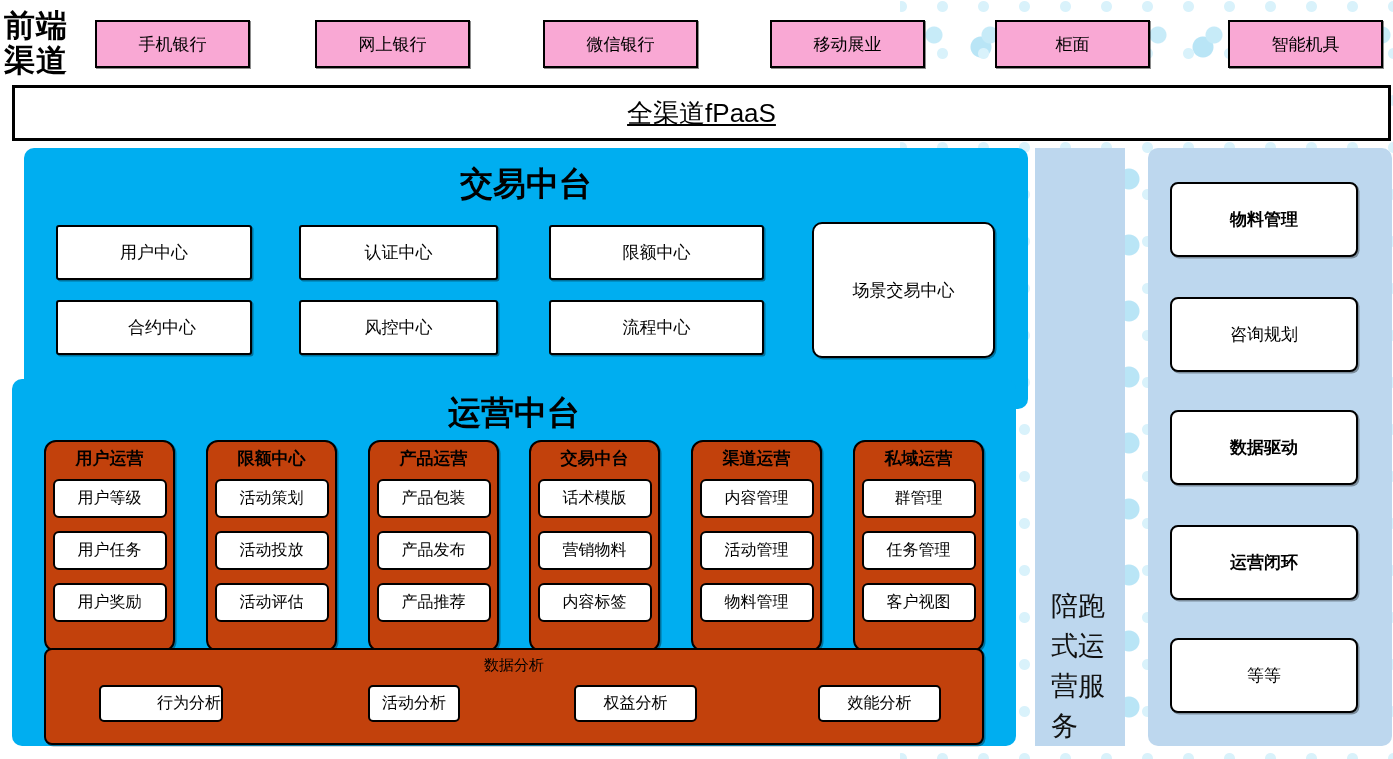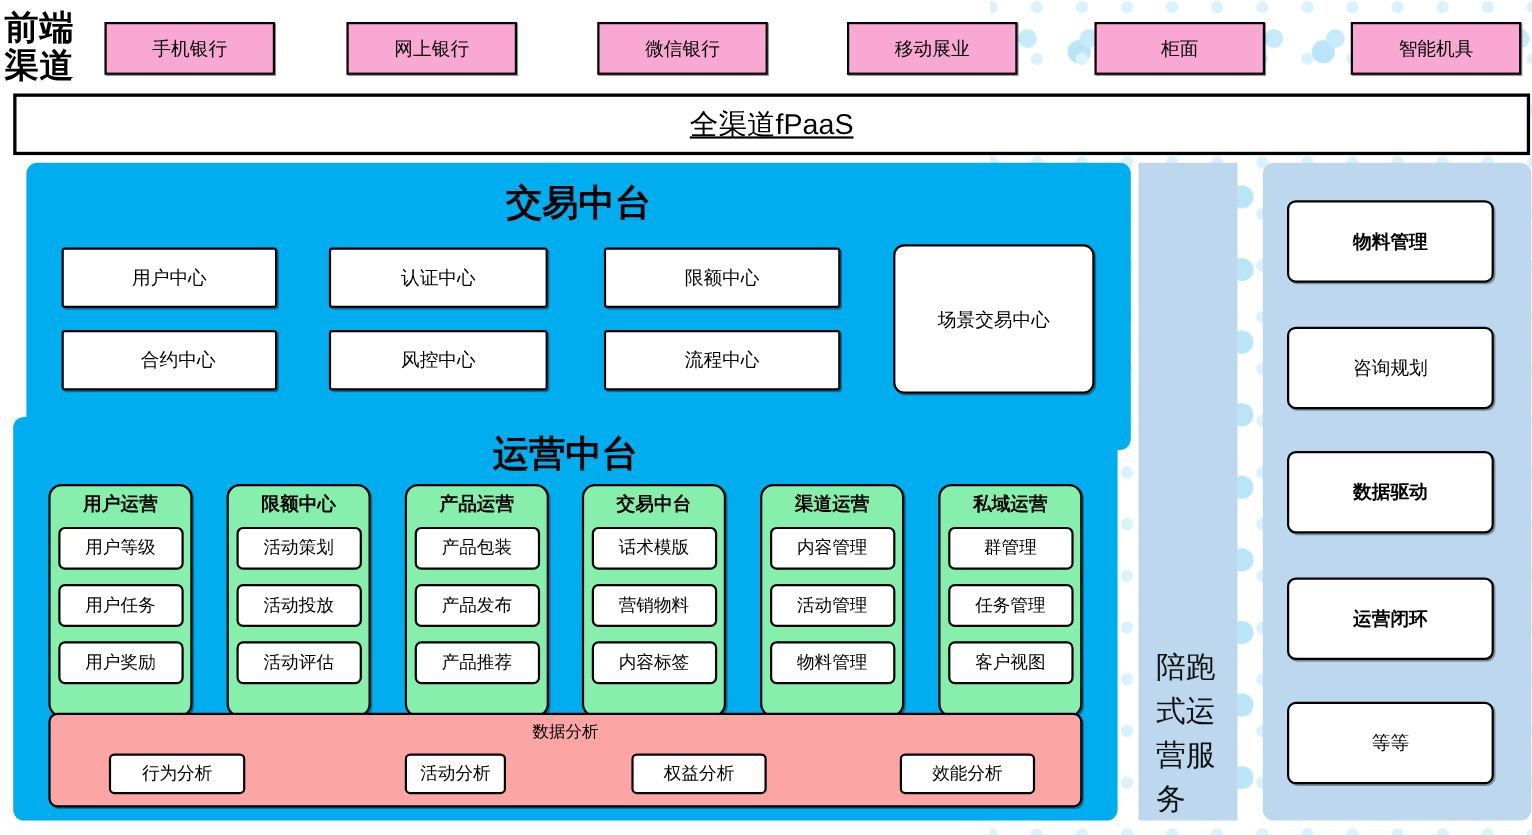--- a/index.html
+++ b/index.html
@@ -56,37 +56,37 @@
   .white-box {
     position: absolute; background: #fff; border: 2px solid #000;
     display: flex; align-items: center; justify-content: center;
     font-size: 17px; border-radius: 3px;
     box-shadow: 1.5px 1.5px 0 rgba(0,0,0,0.35);
   }
 
   
   .op-col {
     position: absolute; top: 61px; width: 131px; height: 212px;
-    background: #86efac; border: 2px solid #000; border-radius: 12px;
+    background: #c2410c; border: 2px solid #000; border-radius: 12px;
     display: flex; flex-direction: column; align-items: center;
     padding-top: 5px;
     box-shadow: 1.5px 1.5px 0 rgba(0,0,0,0.35);
   }
   .op-col-header { font-size: 17px; font-weight: 600; margin-bottom: 9px; }
   .op-item {
     width: 114px; height: 39px; margin-bottom: 13px;
     background: #fff; border: 2px solid #000; border-radius: 6px;
     display: flex; align-items: center; justify-content: center;
     font-size: 16px;
   }
 
   
   .analysis-box {
-    position: absolute; left: 32px; top: 269px; width: 940px; height: 86px;
-    background: #fca5a5; border: 2px solid #000; border-radius: 8px;
+    position: absolute; left: 32px; top: 269px; width: 940px; height: 97px;
+    background: #c2410c; border: 2px solid #000; border-radius: 8px;
     box-shadow: 1.5px 1.5px 0 rgba(0,0,0,0.35);
   }
   .analysis-title { position: absolute; left: 0; right: 0; top: 6px; text-align: center; font-size: 15px; }
   .analysis-item {
     position: absolute; top: 35px; height: 37px;
     background: #fff; border: 2px solid #000; border-radius: 5px;
     display: flex; align-items: center; justify-content: center;
     font-size: 16px;
   }
 
@@ -205,21 +205,21 @@
     </div>
     <div class="op-col" style="left:841px;">
       <div class="op-col-header">私域运营</div>
       <div class="op-item">群管理</div>
       <div class="op-item">任务管理</div>
       <div class="op-item">客户视图</div>
     </div>
 
     <div class="analysis-box">
       <div class="analysis-title">数据分析</div>
-      <div class="analysis-item" style="left:53px;  width:124px;">
+      <div class="analysis-item" style="left:53px;  width:124px;justify-content:flex-end;">
           <span>行为分析</span>
         </div>
       <div class="analysis-item" style="left:322px; width:92px;">
           <span>活动分析</span>
         </div>
       <div class="analysis-item" style="left:528px; width:123px;">
           <span>权益分析</span>
         </div>
       <div class="analysis-item" style="left:772px; width:123px;">
           <span>效能分析</span>

